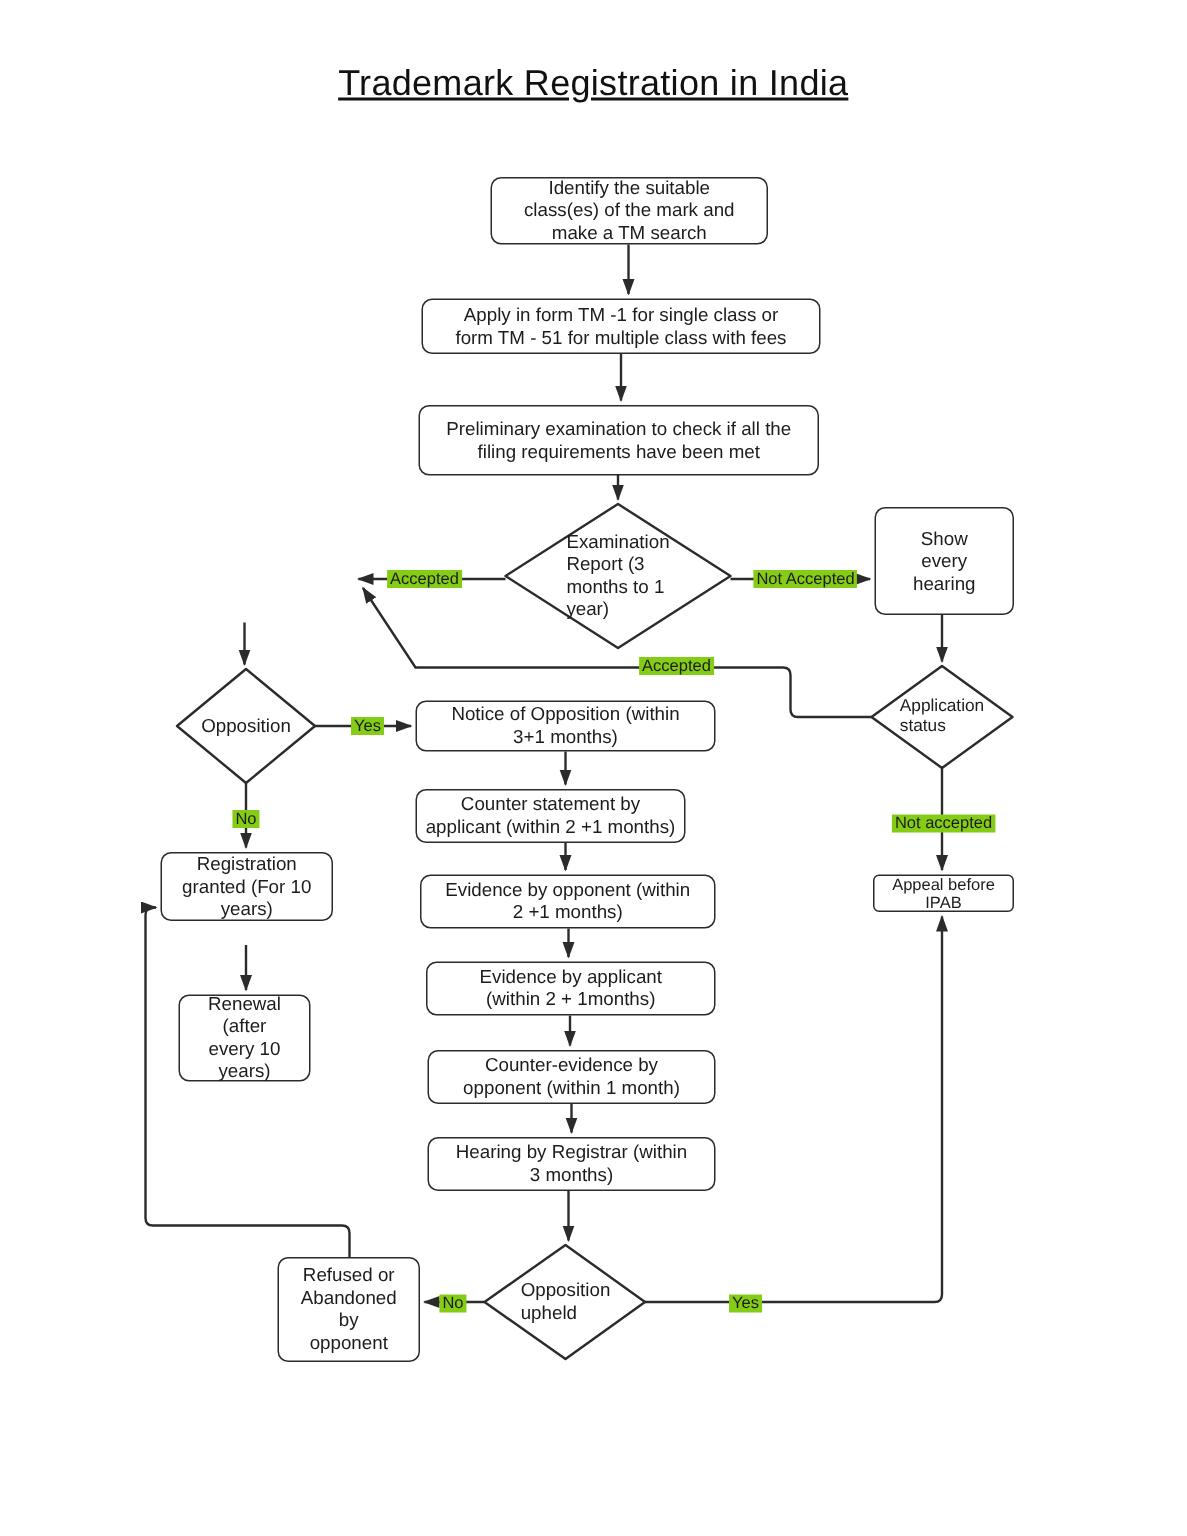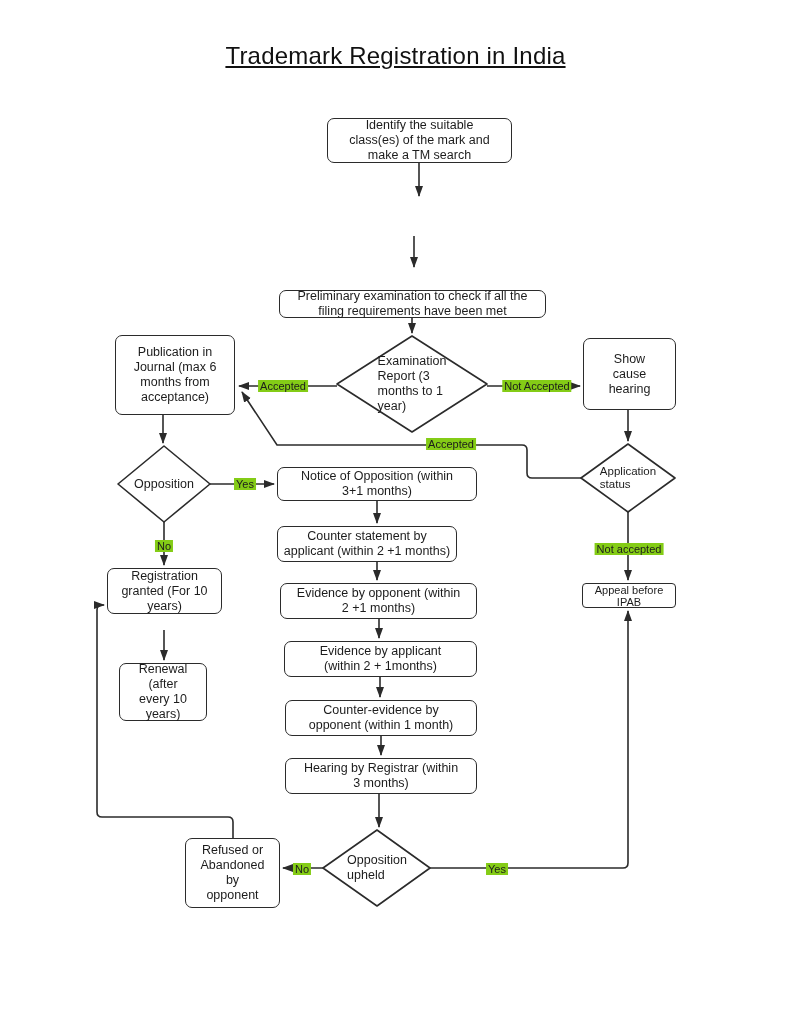--- a/index.html
+++ b/index.html
@@ -68,28 +68,26 @@
       <polygon points="412,336 487,384 412,432 337,384"></polygon>
       <polygon points="164,446 210,484 164,522 118,484"></polygon>
       <polygon points="628,444 675,478 628,512 581,478"></polygon>
       <polygon points="377,830 430,868 377,906 323,868"></polygon>
     </g>
   </svg>
 
   <div class="node" style="left:327px;top:118px;width:185px;height:45px;">Identify the suitable
 class(es) of the mark and
 make a TM search</div>
-  <div class="node" style="left:279px;top:270px;width:267px;height:28px;margin-top:20px;">Preliminary examination to check if all the
+  <div class="node" style="left:281px;top:199px;width:266px;height:37px;">Apply in form TM -1 for single class or
+form TM - 51 for multiple class with fees</div>
+  <div class="node" style="left:279px;top:270px;width:267px;height:47px;">Preliminary examination to check if all the
 filing requirements have been met</div>
-  <div class="node" style="left:115px;top:335px;width:120px;height:80px;">Publication in
-Journal (max 6
-months from
-acceptance)</div>
   <div class="node" style="left:583px;top:338px;width:93px;height:72px;">Show
-cause
+every
 hearing</div>
   <div class="node" style="left:277px;top:467px;width:200px;height:34px;">Notice of Opposition (within
 3+1 months)</div>
   <div class="node" style="left:277px;top:526px;width:180px;height:36px;">Counter statement by
 applicant (within 2 +1 months)</div>
   <div class="node" style="left:280px;top:583px;width:197px;height:36px;">Evidence by opponent (within
 2 +1 months)</div>
   <div class="node" style="left:284px;top:641px;width:193px;height:36px;">Evidence by applicant
 (within 2 + 1months)</div>
   <div class="node" style="left:285px;top:700px;width:192px;height:36px;">Counter-evidence by

